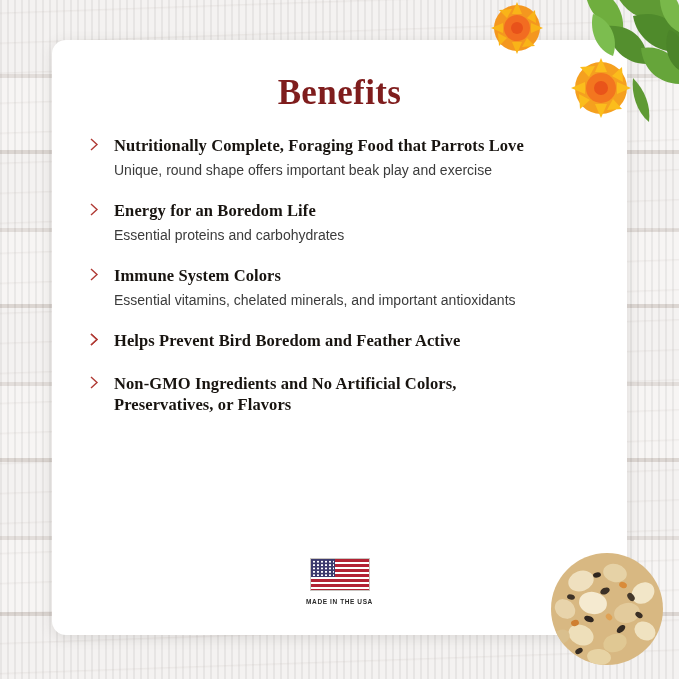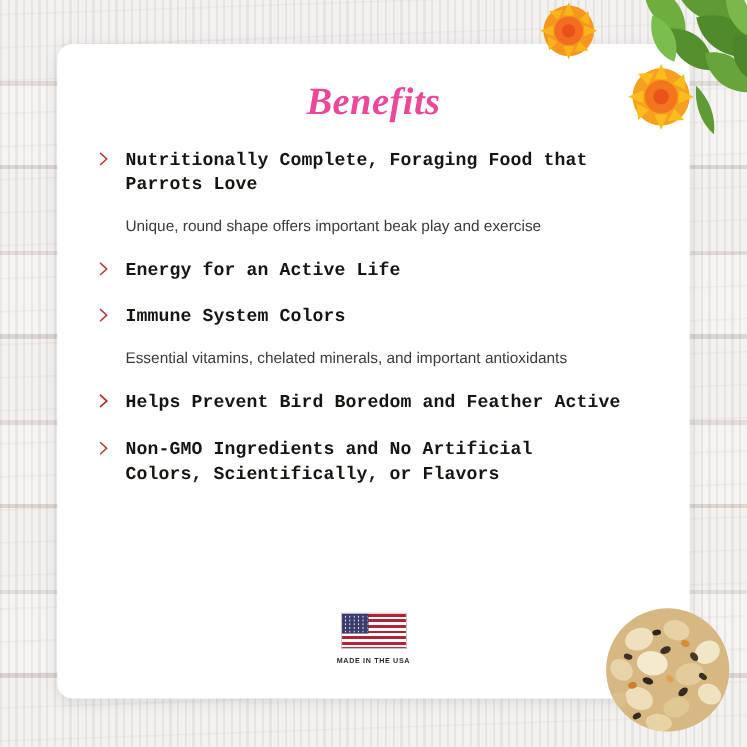--- a/index.html
+++ b/index.html
@@ -68,24 +68,23 @@
     background: #ffffff;
     border-radius: 14px;
     box-shadow: 0 3px 14px rgba(80,70,65,0.14);
     z-index: 3;
   }
   .title {
     text-align: center;
     font-family: "Liberation Serif", serif;
     font-weight: bold;
     font-size: 35px;
-    color: #ec4899;
+    color: #7f1d1d;
     letter-spacing: 0.4px;
     margin-top: 33px;
-    font-style: italic;
   }
   .benefits {
     margin: 22px 0 0 0;
     padding: 0 40px 0 30px;
     list-style: none;
   }
   .benefit {
     position: relative;
     padding-left: 32px;
     margin-bottom: 21px;
@@ -93,32 +92,32 @@
   .chev {
     position: absolute;
     left: 6px;
     top: 3px;
     width: 13px;
     height: 13px;
     color: #b03a34;
   }
   .chev svg { display: block; }
   .b-head {
-    font-family: Liberation Mono, monospace;
+    font-family: Liberation Serif, serif;
     font-weight: bold;
     font-size: 16.5px;
     line-height: 1.32;
     color: #181410;
     letter-spacing: 0.1px;
   }
   .b-sub {
     font-family: "Liberation Sans", sans-serif;
     font-size: 14px;
     color: #3b3b3b;
-    margin-top: 17px;
+    margin-top: 4px;
     line-height: 1.3;
   }
   
   .flag-wrap {
     position: absolute;
     left: 0;
     right: 0;
     bottom: 30px;
     text-align: center;
   }
@@ -254,21 +253,22 @@
         </span>
         <div class="b-head">Nutritionally Complete, Foraging Food that Parrots Love</div>
         <div class="b-sub">Unique, round shape offers important beak play and exercise</div>
       </li>
       <li class="benefit">
         <span class="chev">
           <svg viewBox="0 0 13 13" width="13" height="13">
               <path d="M3 1 L9 6.5 L3 12" fill="none" stroke="currentColor" stroke-width="1.4"></path>
             </svg>
         </span>
-        <div class="b-head">Energy for an Active Life</div>
+        <div class="b-head">Energy for an Boredom Life</div>
+        <div class="b-sub">Essential proteins and carbohydrates</div>
       </li>
       <li class="benefit">
         <span class="chev">
           <svg viewBox="0 0 13 13" width="13" height="13">
               <path d="M3 1 L9 6.5 L3 12" fill="none" stroke="currentColor" stroke-width="1.4"></path>
             </svg>
         </span>
         <div class="b-head">Immune System Colors</div>
         <div class="b-sub">Essential vitamins, chelated minerals, and important antioxidants</div>
       </li>
@@ -286,21 +286,21 @@
             </svg>
         </span>
         <div class="b-head">Helps Prevent Bird Boredom and Feather Active</div>
       </li>
       <li class="benefit">
         <span class="chev">
           <svg viewBox="0 0 13 13" width="13" height="13">
               <path d="M3 1 L9 6.5 L3 12" fill="none" stroke="currentColor" stroke-width="1.4"></path>
             </svg>
         </span>
-        <div class="b-head" style="max-width:400px">Non-GMO Ingredients and No Artificial Colors, Scientifically, or Flavors</div>
+        <div class="b-head" style="max-width:400px">Non-GMO Ingredients and No Artificial Colors, Preservatives, or Flavors</div>
       </li>
     </ul>
 
     <div class="flag-wrap">
       <div class="flag">
         <div class="stripes"></div>
         <div class="canton"></div>
       </div>
       <div class="usa-text">MADE IN THE USA</div>
     </div>

